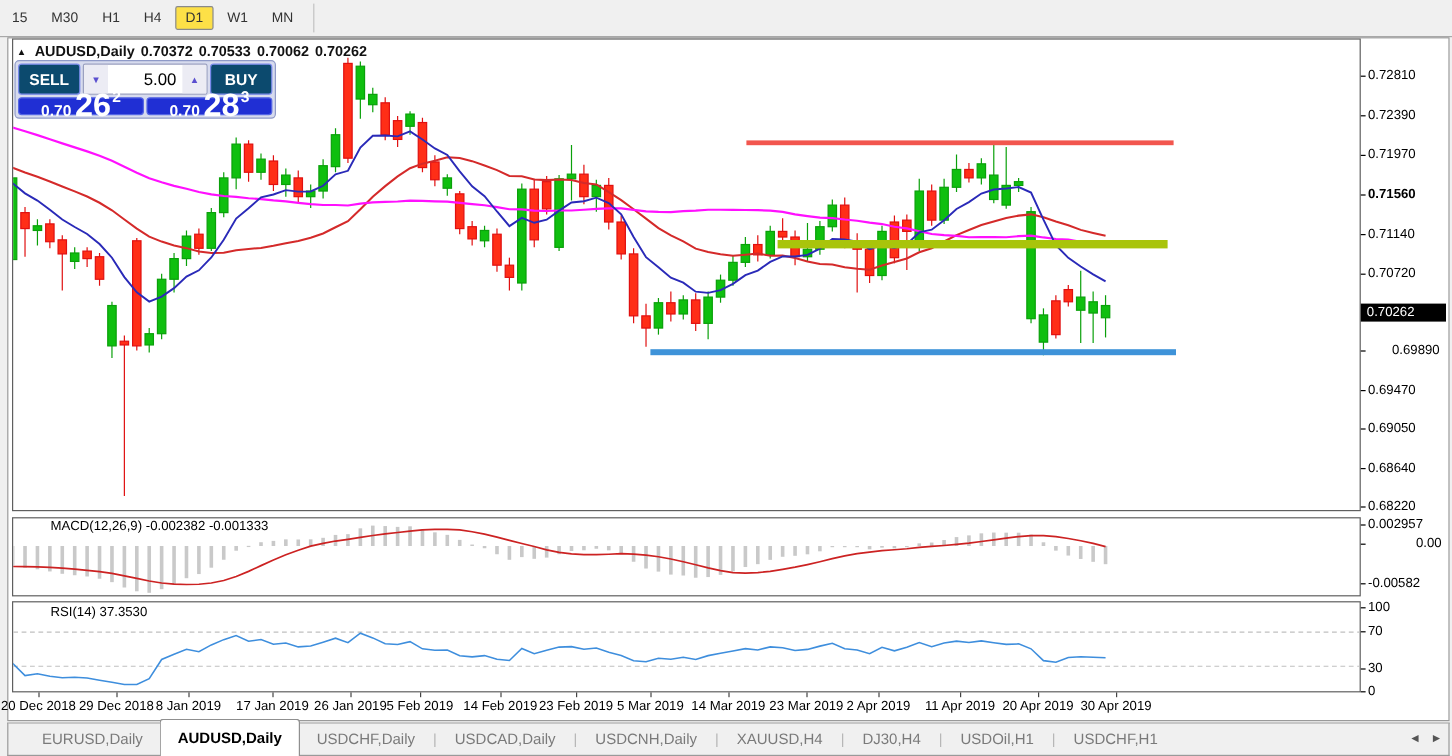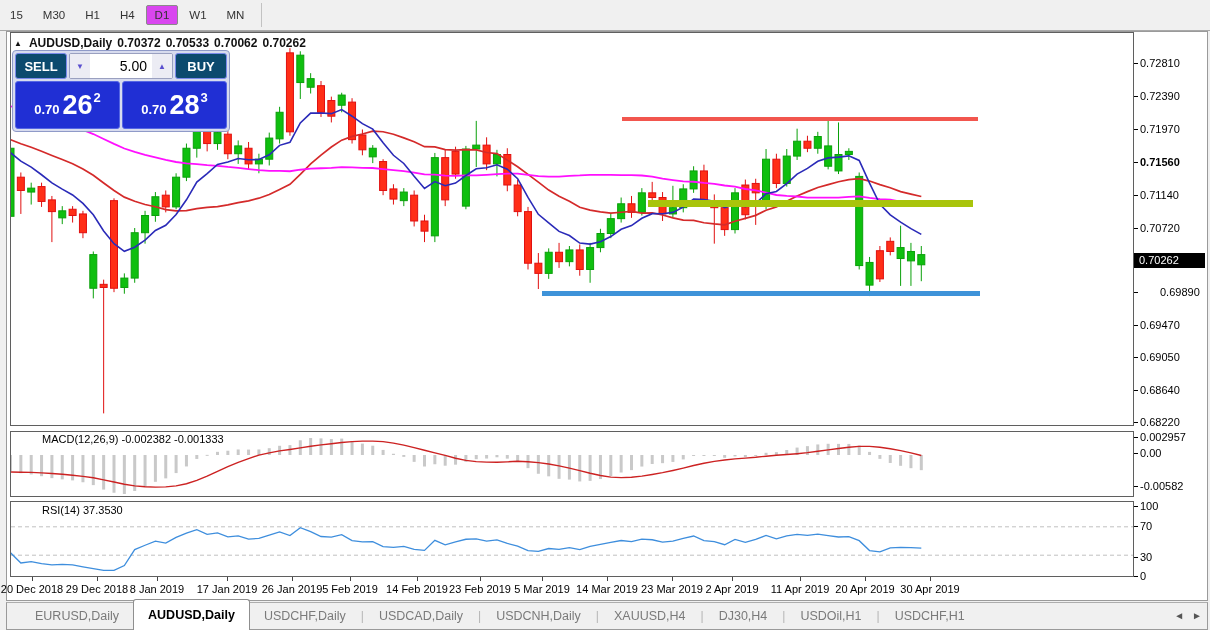--- a/index.html
+++ b/index.html
@@ -4,21 +4,21 @@
 <style>
   html,body{margin:0;padding:0;}
   body{width:1210px;height:630px;position:relative;overflow:hidden;
        background:#f0f0f0;font-family:"Liberation Sans",sans-serif;
        -webkit-font-smoothing:antialiased;}
   
   .toolbar{position:absolute;left:0;top:0;width:1210px;height:30px;background:#f0f0f0;
            border-bottom:1px solid #a8a8a8;display:flex;align-items:center;}
   .tf-btn{font-size:11.5px;color:#333;padding:3px 8px;margin:0 1px;border:1px solid transparent;
           border-radius:2px;cursor:default;}
-  .tf-btn.active{background:#d946ef;border:1px solid #8a8a8a;}
+  .tf-btn.active{background:#fde047;border:1px solid #8a8a8a;}
   .tf-sep{width:1px;height:24px;background:#c2c2c2;margin:0 7px;}
   
   .win{position:absolute;left:6px;top:31px;width:1202px;height:570px;background:#ffffff;
        border:1px solid #9a9a9a;box-sizing:border-box;}
   .panel{position:absolute;background:#fff;border:1px solid #5f5f5f;box-sizing:border-box;}
   #panel-main{left:10px;top:32px;width:1124px;height:394px;}
   #panel-macd{left:10px;top:431px;width:1124px;height:66px;}
   #panel-rsi{left:10px;top:501px;width:1124px;height:76px;}
   .panel svg{position:absolute;left:0;top:0;}
   
@@ -29,21 +29,21 @@
   .trade{position:absolute;left:12px;top:50px;width:218px;z-index:6;background:#d7dbee;
          border:1px solid #8f9ac8;border-radius:4px;padding:2px;box-sizing:border-box;}
   .trade .row1{display:flex;gap:2px;height:26px;}
   .btn-order{width:50px;background:#0c4a6e;border:1px solid #7a8aec;border-radius:3px;color:#fff;
              font-size:13px;font-weight:600;display:flex;align-items:center;justify-content:center;cursor:pointer;}
   .spinner{flex:1;display:flex;background:#fff;border:1px solid #9aa0c0;border-radius:2px;overflow:hidden;}
   .spin-btn{width:20px;background:#ececf4;border:0;display:flex;align-items:center;justify-content:center;
             color:#5a4fcf;font-size:8px;cursor:pointer;}
   .spin-val{flex:1;display:flex;align-items:center;justify-content:flex-end;padding-right:5px;
             font-size:14px;color:#000;}
-  .trade .row2{display:flex;gap:2px;height:48px;margin-top:2px;}
+  .trade .row2{display:flex;gap:2px;height:15px;margin-top:2px;}
   .price-box{flex:1;background:#202fd4;border:1px solid #5566e4;border-radius:3px;color:#fff;
              display:flex;align-items:center;justify-content:center;}
   .price-box .sm{font-size:13px;font-weight:700;margin:8px 3px 0 0;}
   .price-box .big{font-size:27px;font-weight:600;line-height:1;}
   .price-box .sup{font-size:13px;font-weight:600;position:relative;top:-8px;margin-left:1px;}
   
   .plabel{position:absolute;left:1140px;font-size:11px;color:#000;white-space:nowrap;}
   .ptick{position:absolute;left:1134px;width:4px;height:1px;background:#000;}
   .cur-tag{position:absolute;left:1134px;width:66px;height:15px;background:#000;color:#fff;
            font-size:11px;line-height:15px;padding-left:5px;z-index:4;}
@@ -430,21 +430,21 @@
     <div class="plabel" style="top: 319px;">0.69470</div>
     <div class="ptick" style="top: 357px;"></div>
     <div class="plabel" style="top: 351px;">0.69050</div>
     <div class="ptick" style="top: 390px;"></div>
     <div class="plabel" style="top: 384px;">0.68640</div>
     <div class="ptick" style="top: 422px;"></div>
     <div class="plabel" style="top: 416px;">0.68220</div>
     <div class="ptick" style="top: 437px;"></div>
     <div class="plabel" style="top: 431px;">0.002957</div>
     <div class="ptick" style="top: 453px;"></div>
-    <div class="plabel" style="top: 447px;">0.00</div>
+    <div class="plabel" style="top: 447px; margin-left: 40px;">0.00</div>
     <div class="ptick" style="top: 486px;"></div>
     <div class="plabel" style="top: 480px;">-0.00582</div>
     <div class="ptick" style="top: 506px;"></div>
     <div class="plabel" style="top: 500px;">100</div>
     <div class="ptick" style="top: 526px;"></div>
     <div class="plabel" style="top: 520px;">70</div>
     <div class="ptick" style="top: 557px;"></div>
     <div class="plabel" style="top: 551px;">30</div>
     <div class="ptick" style="top: 576px;"></div>
     <div class="plabel" style="top: 570px;">0</div>

